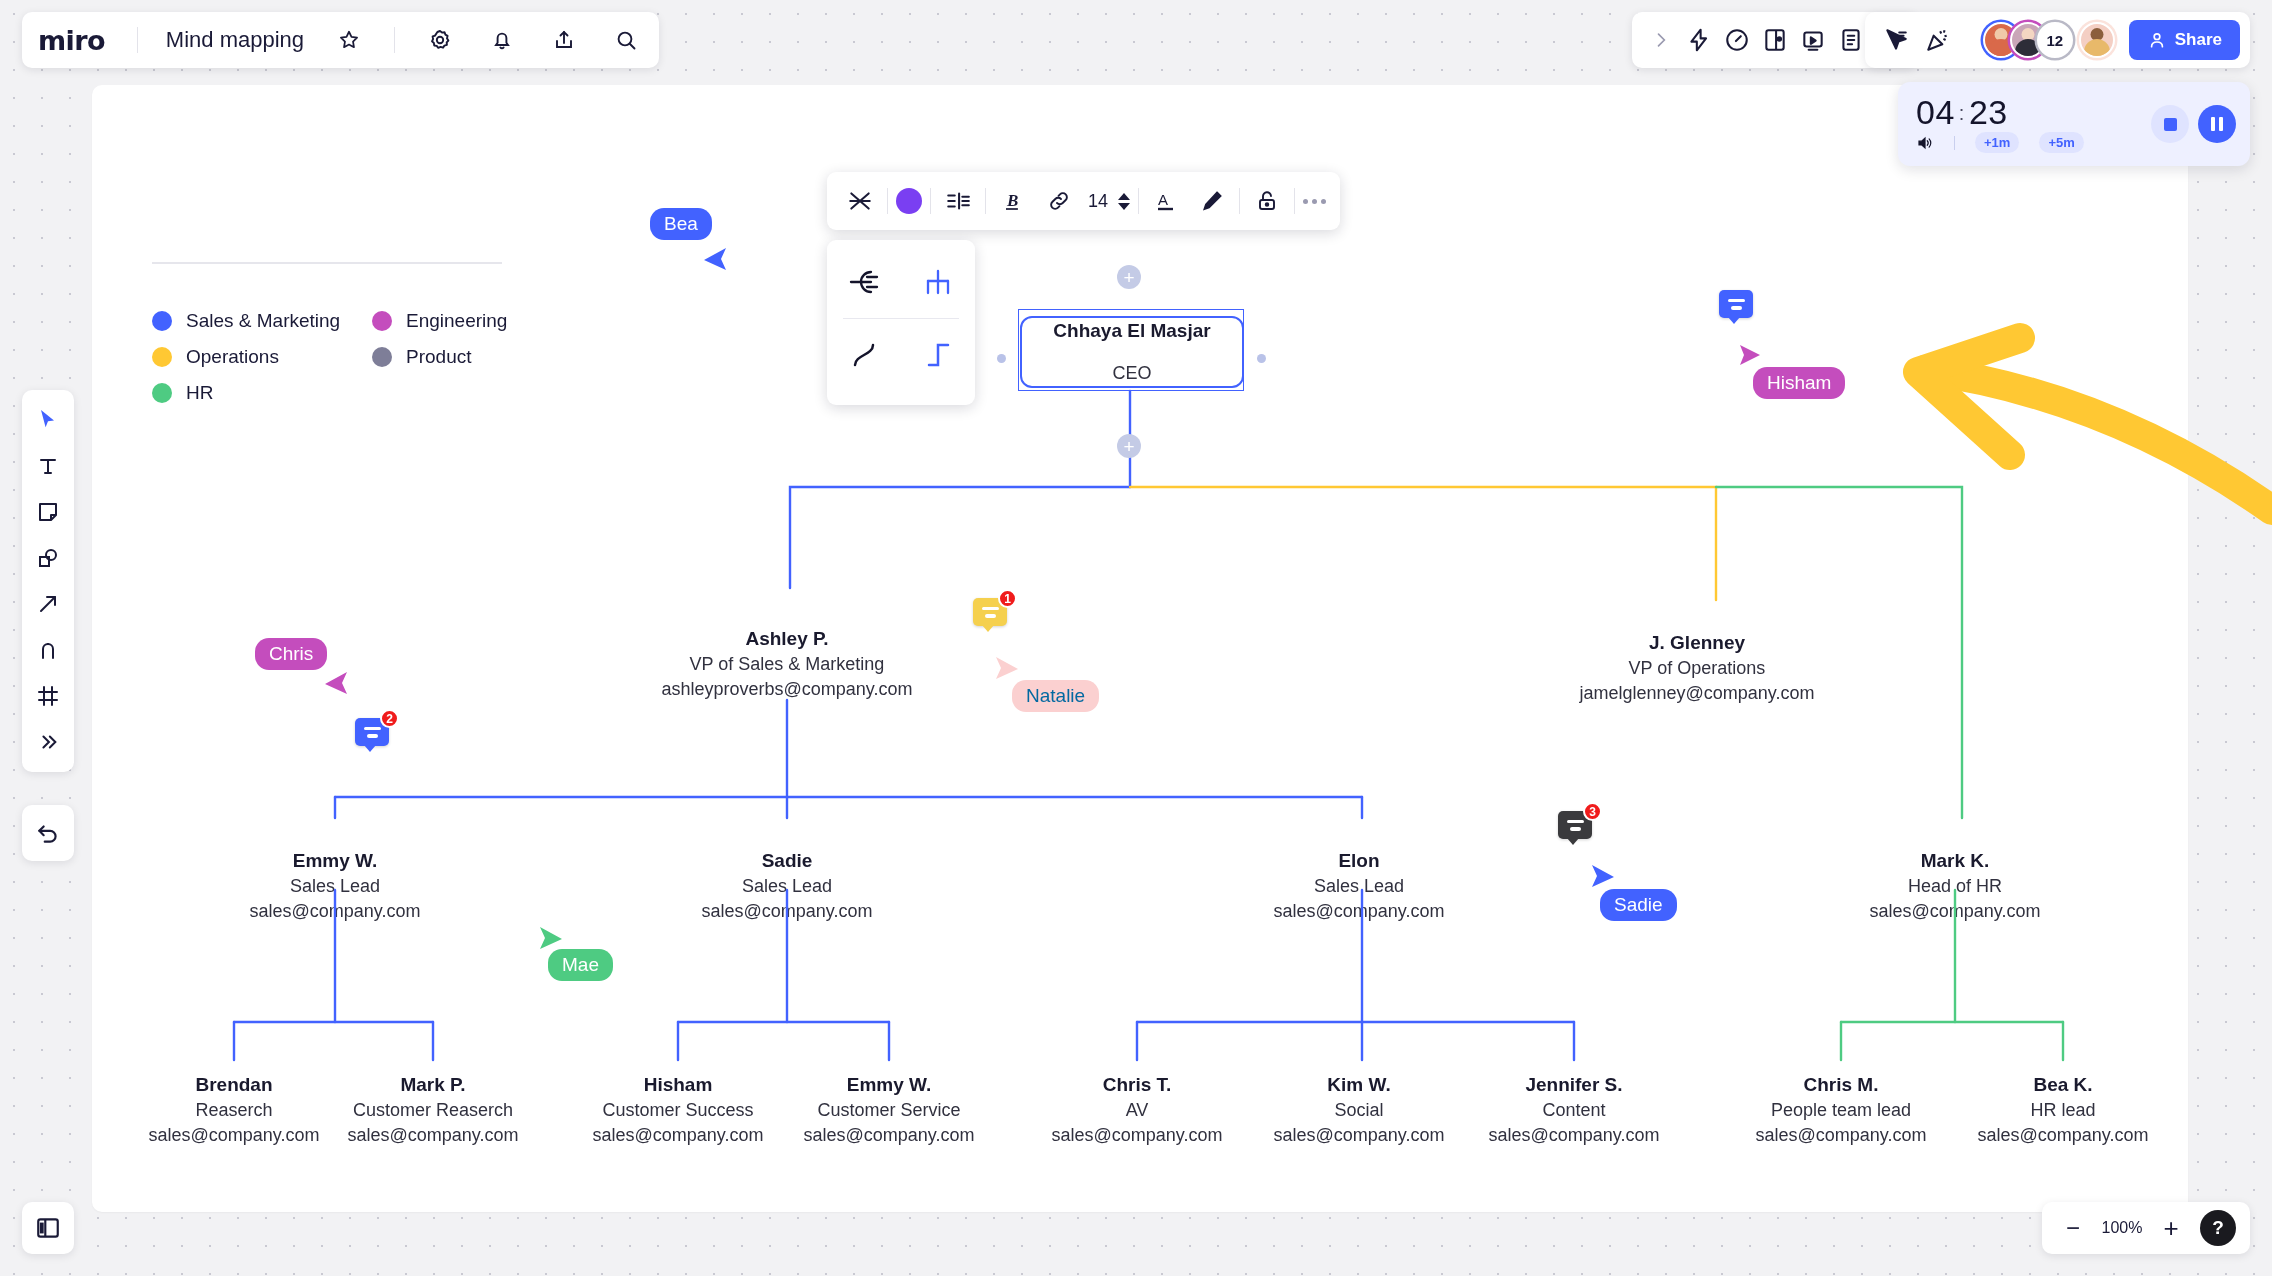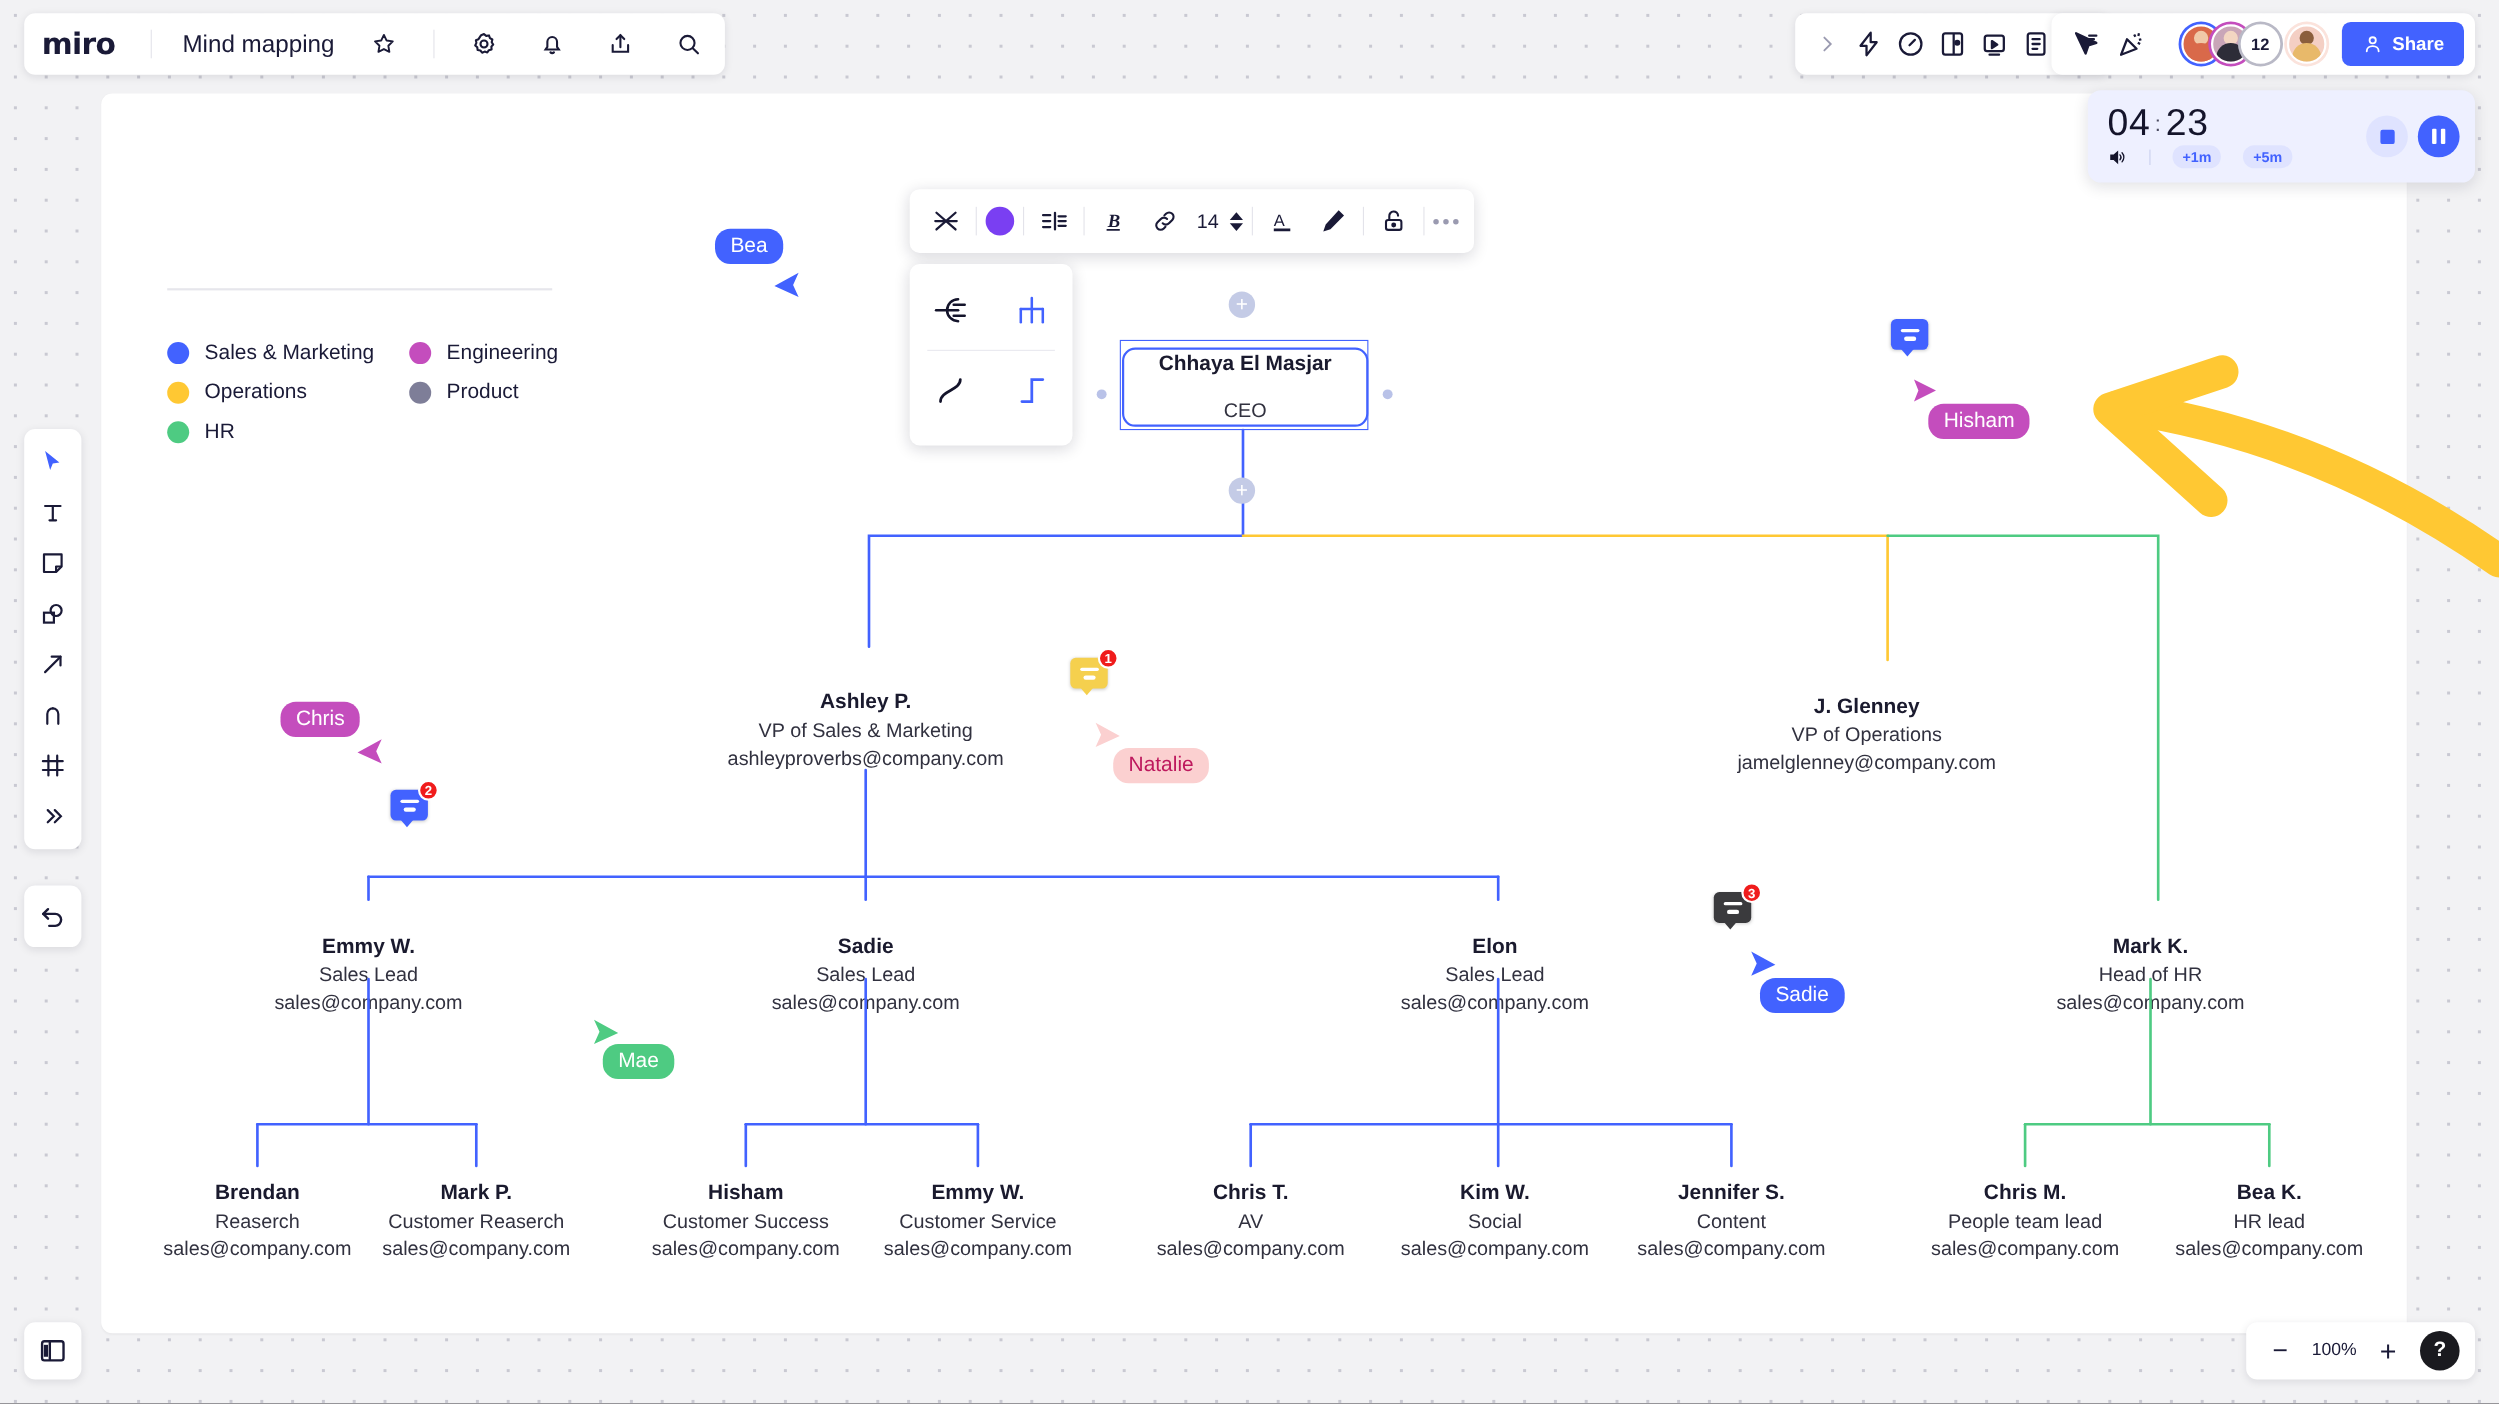--- a/index.html
+++ b/index.html
@@ -397,21 +397,21 @@
   </div>
 
   <div class="cursor" data-name="cursor-chris" style="left:255px;top:638px;">
     <div class="cur-label" data-name="cursor-label" style="background:#c44dbd;left:0;top:0;">Chris</div>
     <svg width="26" height="26" style="position:absolute;left:68px;top:32px;" data-name="cursor-pointer-icon">
       <path d="M24 2 L2 14 L24 24 L19 13 Z" fill="#c44dbd"></path>
     </svg>
   </div>
 
   <div class="cursor" data-name="cursor-natalie" style="left:1012px;top:680px;">
-    <div class="cur-label" data-name="cursor-label" style="background:#fbd0d0;color:#be185d;left:0;top:0;">Natalie</div>
+    <div class="cur-label" data-name="cursor-label" style="background:#fbd0d0;color:#0369a1;left:0;top:0;">Natalie</div>
     <svg width="26" height="26" style="position:absolute;left:-18px;top:-25px;" data-name="cursor-pointer-icon">
       <path d="M2 2 L24 14 L2 24 L7 13 Z" fill="#fbd0d0"></path>
     </svg>
   </div>
 
   <div class="cursor" data-name="cursor-mae" style="left:548px;top:949px;">
     <div class="cur-label" data-name="cursor-label" style="background:#4ecb82;left:0;top:0;">Mae</div>
     <svg width="26" height="26" style="position:absolute;left:-10px;top:-24px;" data-name="cursor-pointer-icon">
       <path d="M2 2 L24 14 L2 24 L7 13 Z" fill="#4ecb82"></path>
     </svg>

